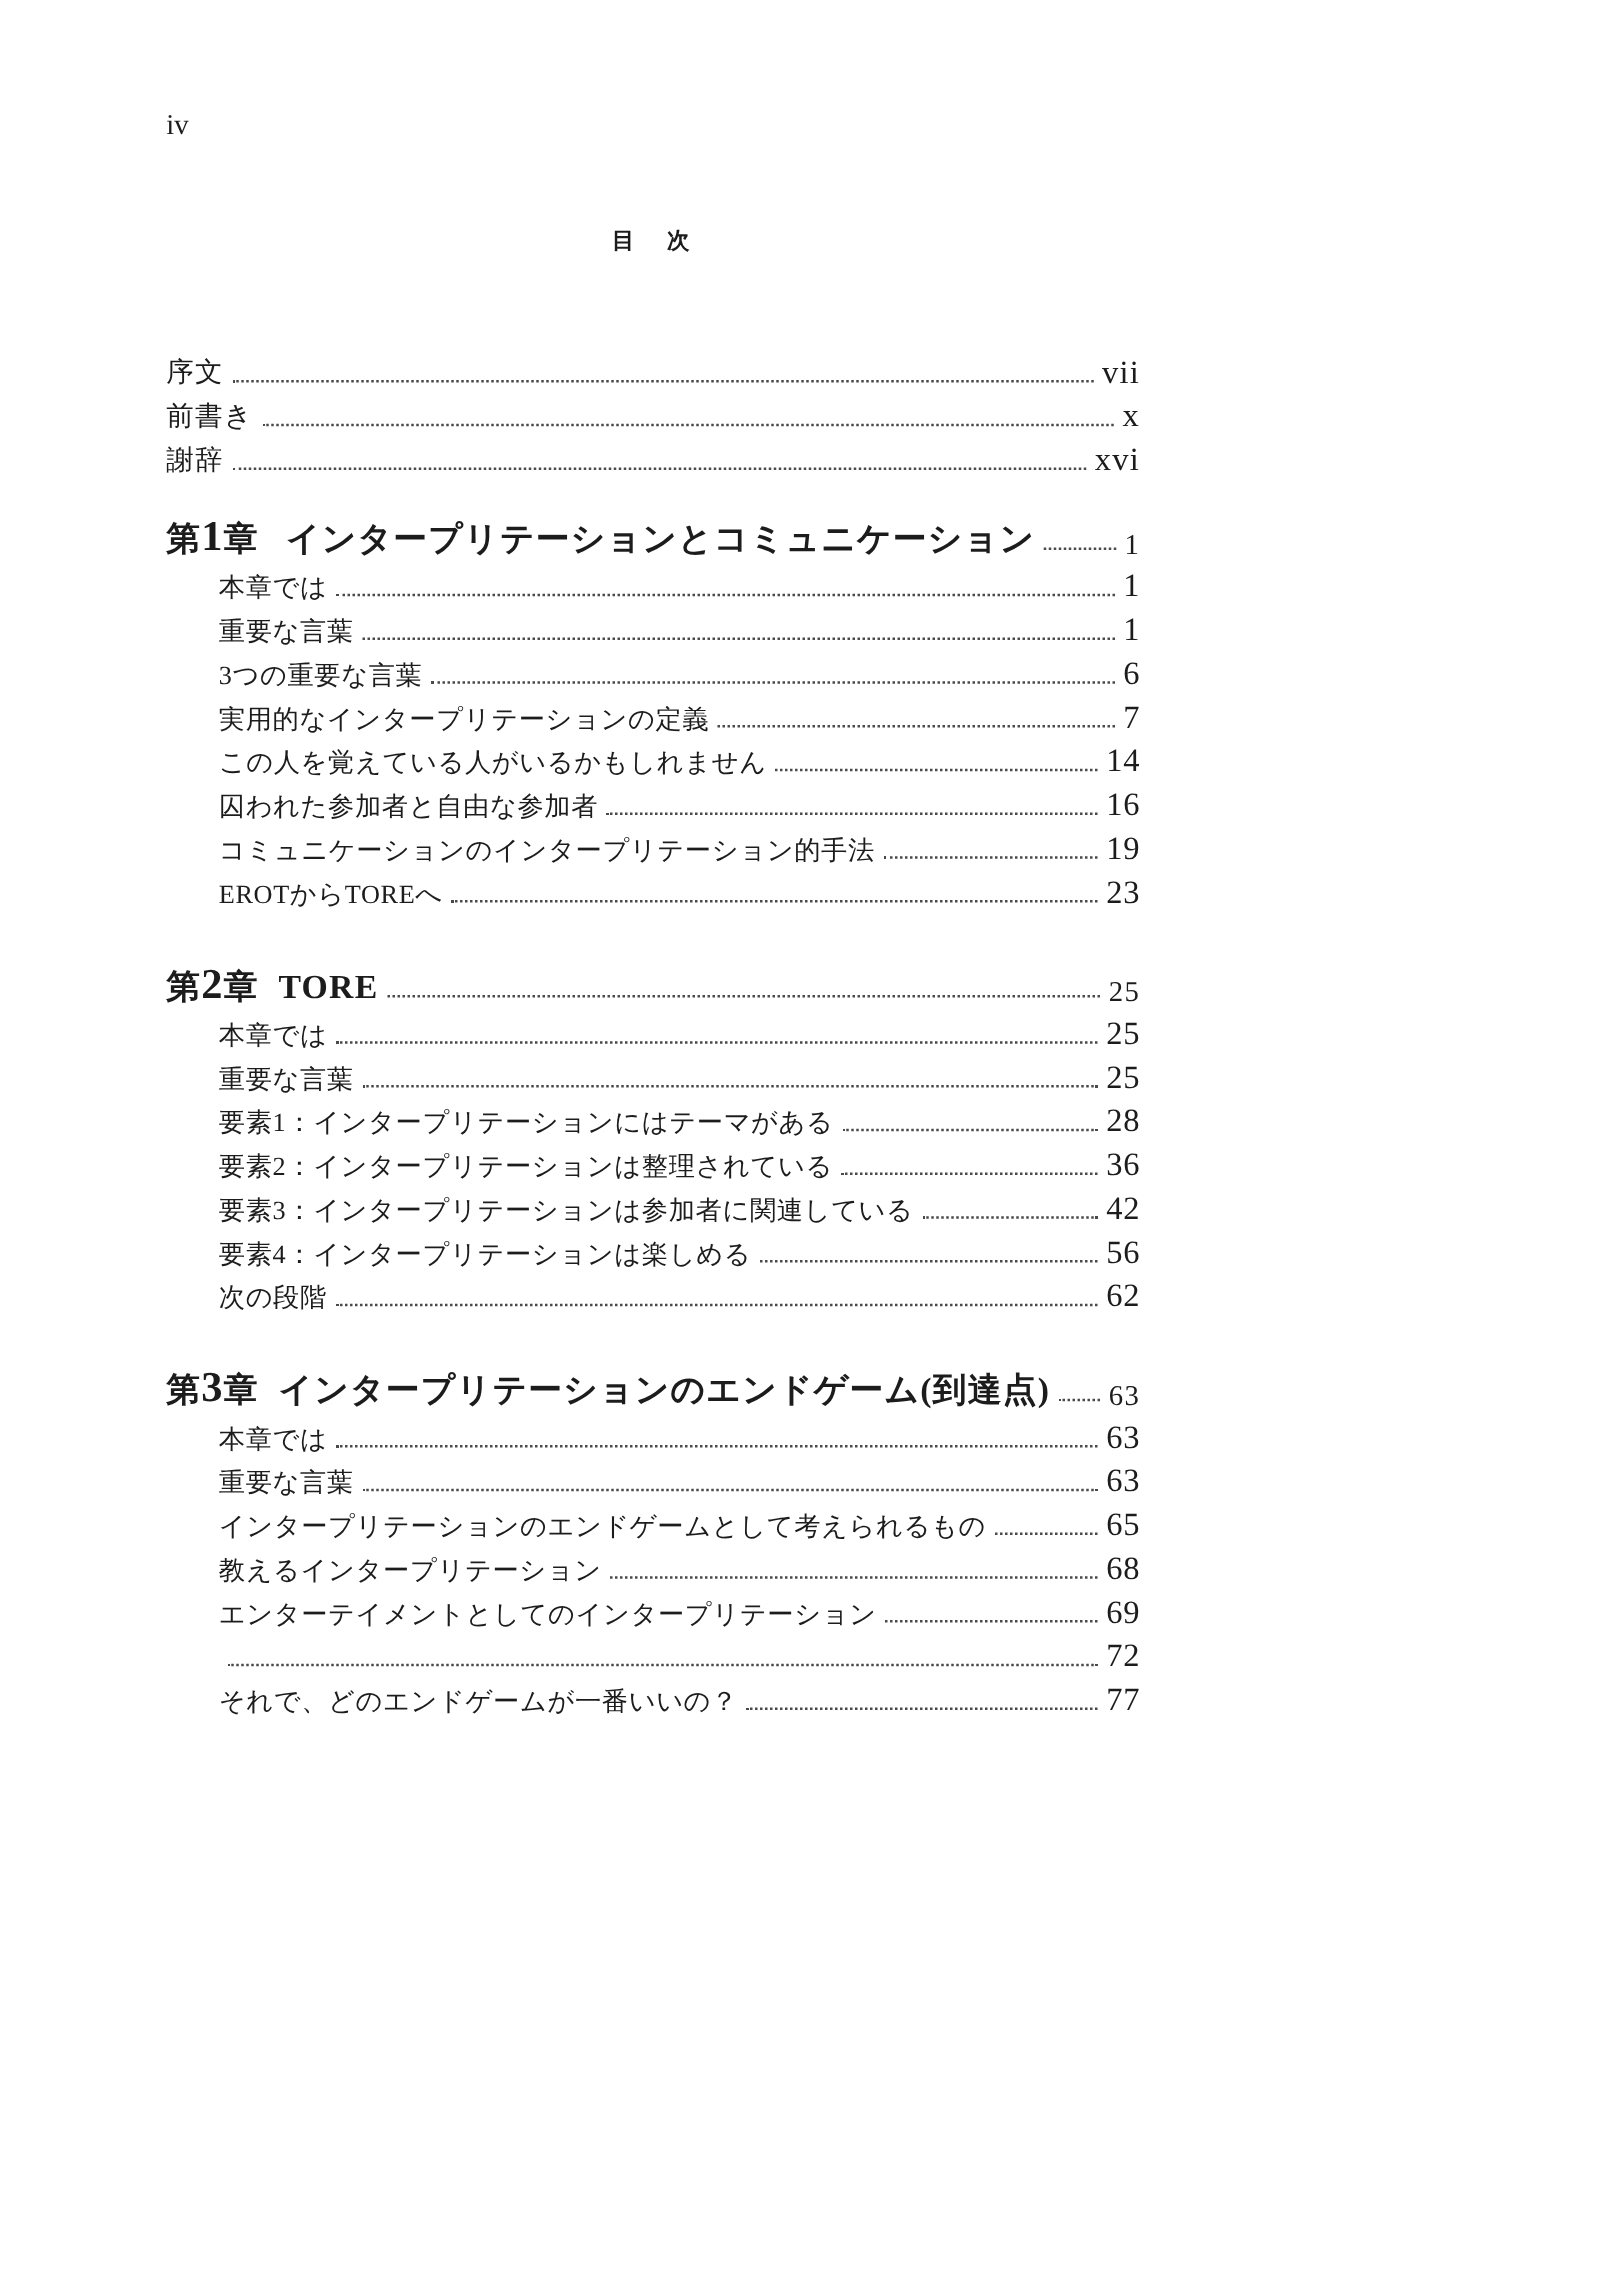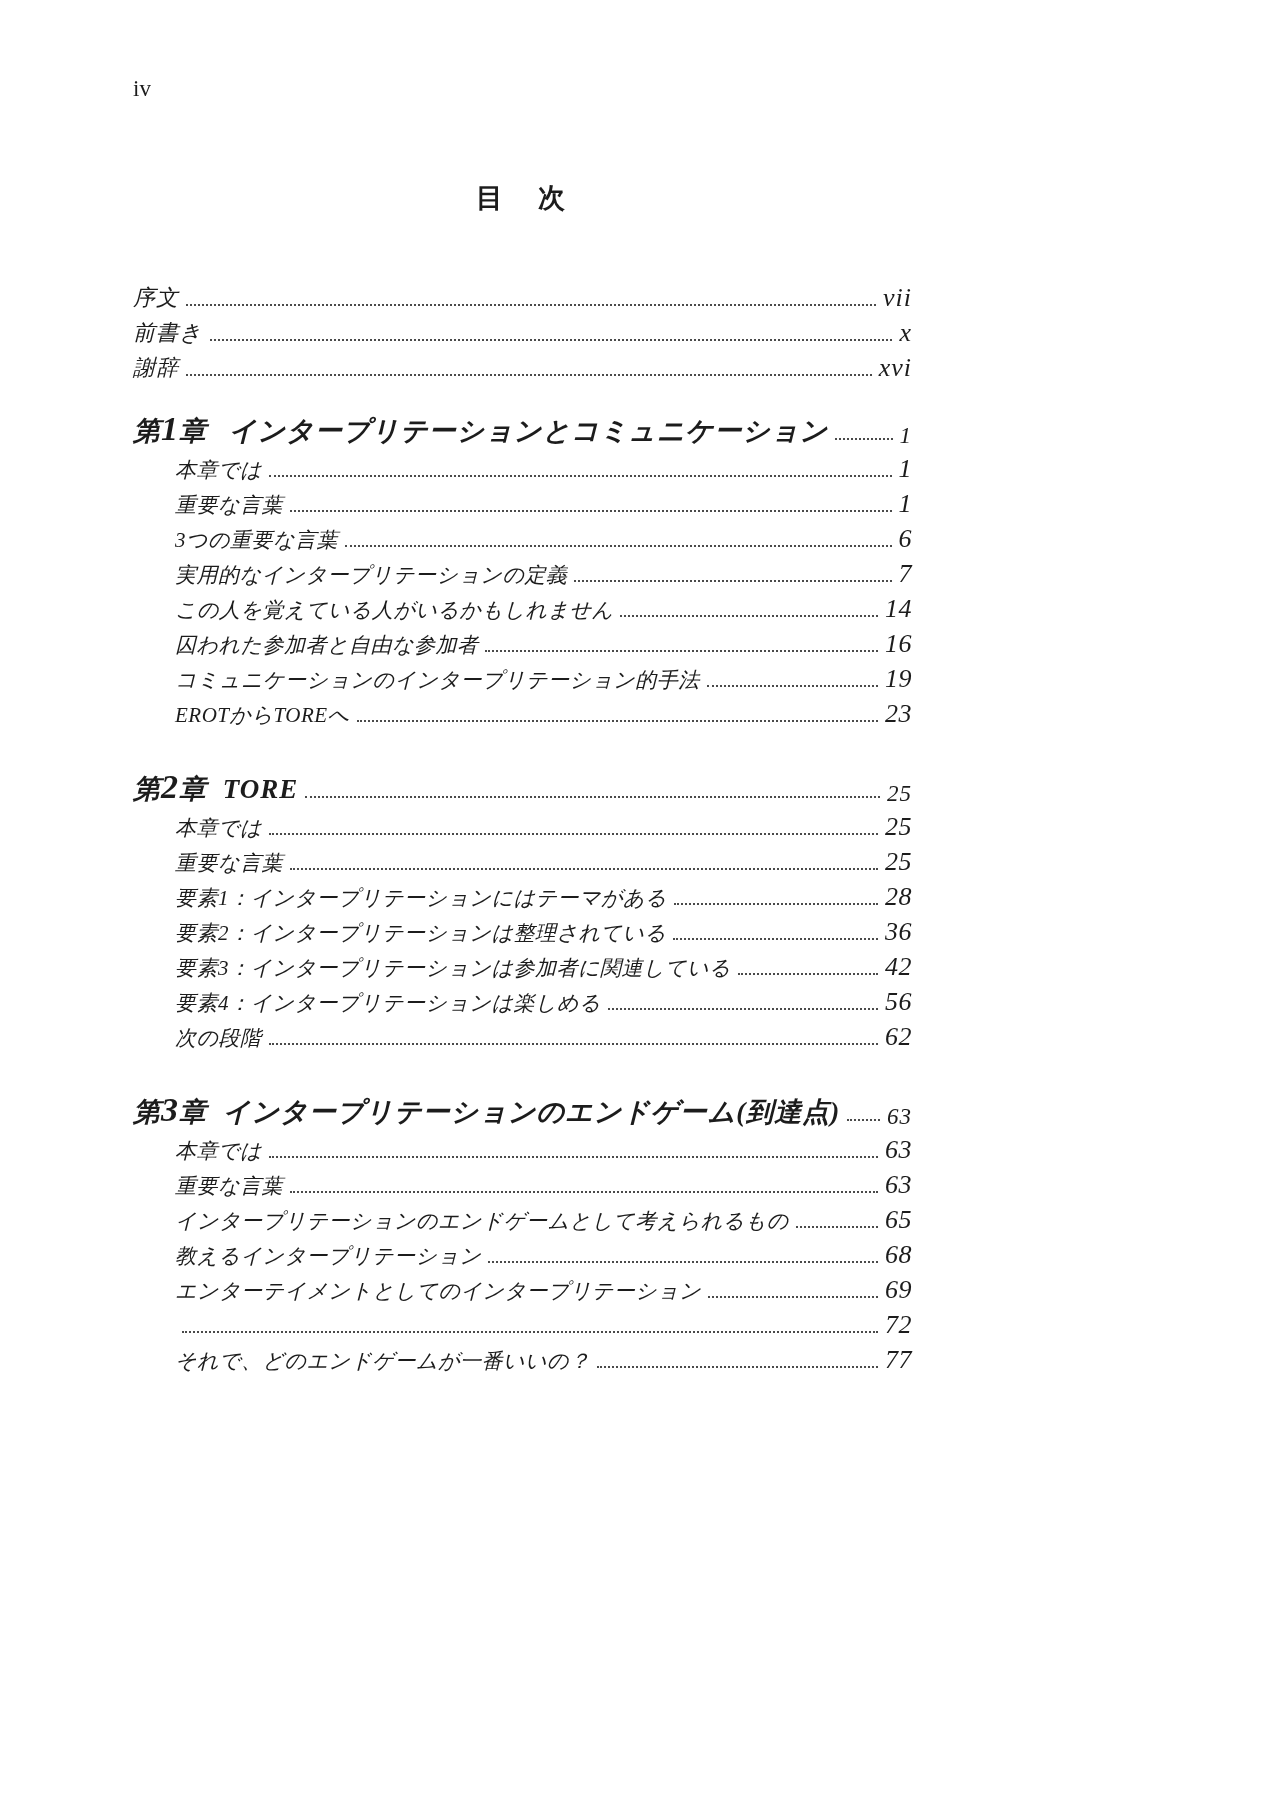--- a/index.html
+++ b/index.html
@@ -12,41 +12,40 @@
     width: 1280px;
     height: 1816px;
     background: #ffffff;
     color: #1c1c1c;
     font-family: "Liberation Serif", "DejaVu Serif", serif;
     overflow: hidden;
   }
   .folio {
     position: absolute;
     left: 133px;
-    top: 76px;
+    top: 87px;
     font-size: 23px;
   }
   .toc-title {
     position: absolute;
     left: 133px;
     top: 180px;
     width: 779px;
     margin: 0;
     text-align: center;
-    font-size: 27px;
+    font-size: 18px;
     font-weight: bold;
     letter-spacing: 4px;
     font-family: "Liberation Sans", "DejaVu Sans", sans-serif;
   }
   .content {
     position: absolute;
     left: 133px;
     top: 278px;
     width: 779px;
-    font-style: italic;
   }
   .row {
     display: flex;
     align-items: flex-end;
   }
   .lbl, .num {
     white-space: nowrap;
   }
   .dots {
     flex: 1;

